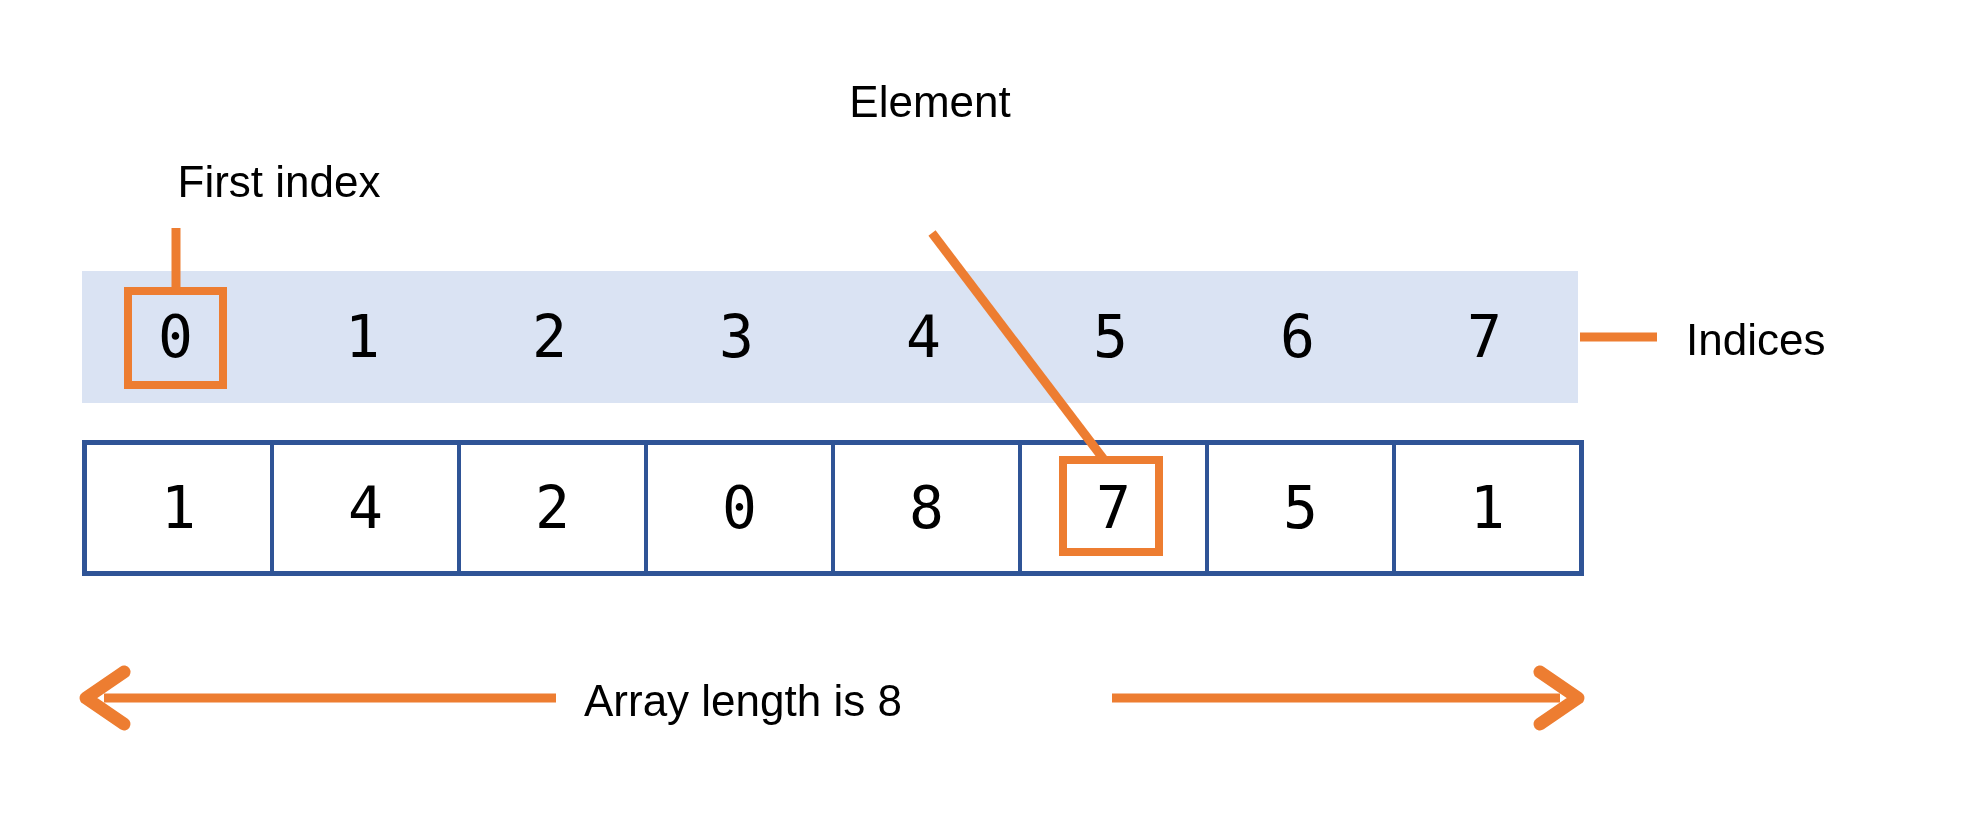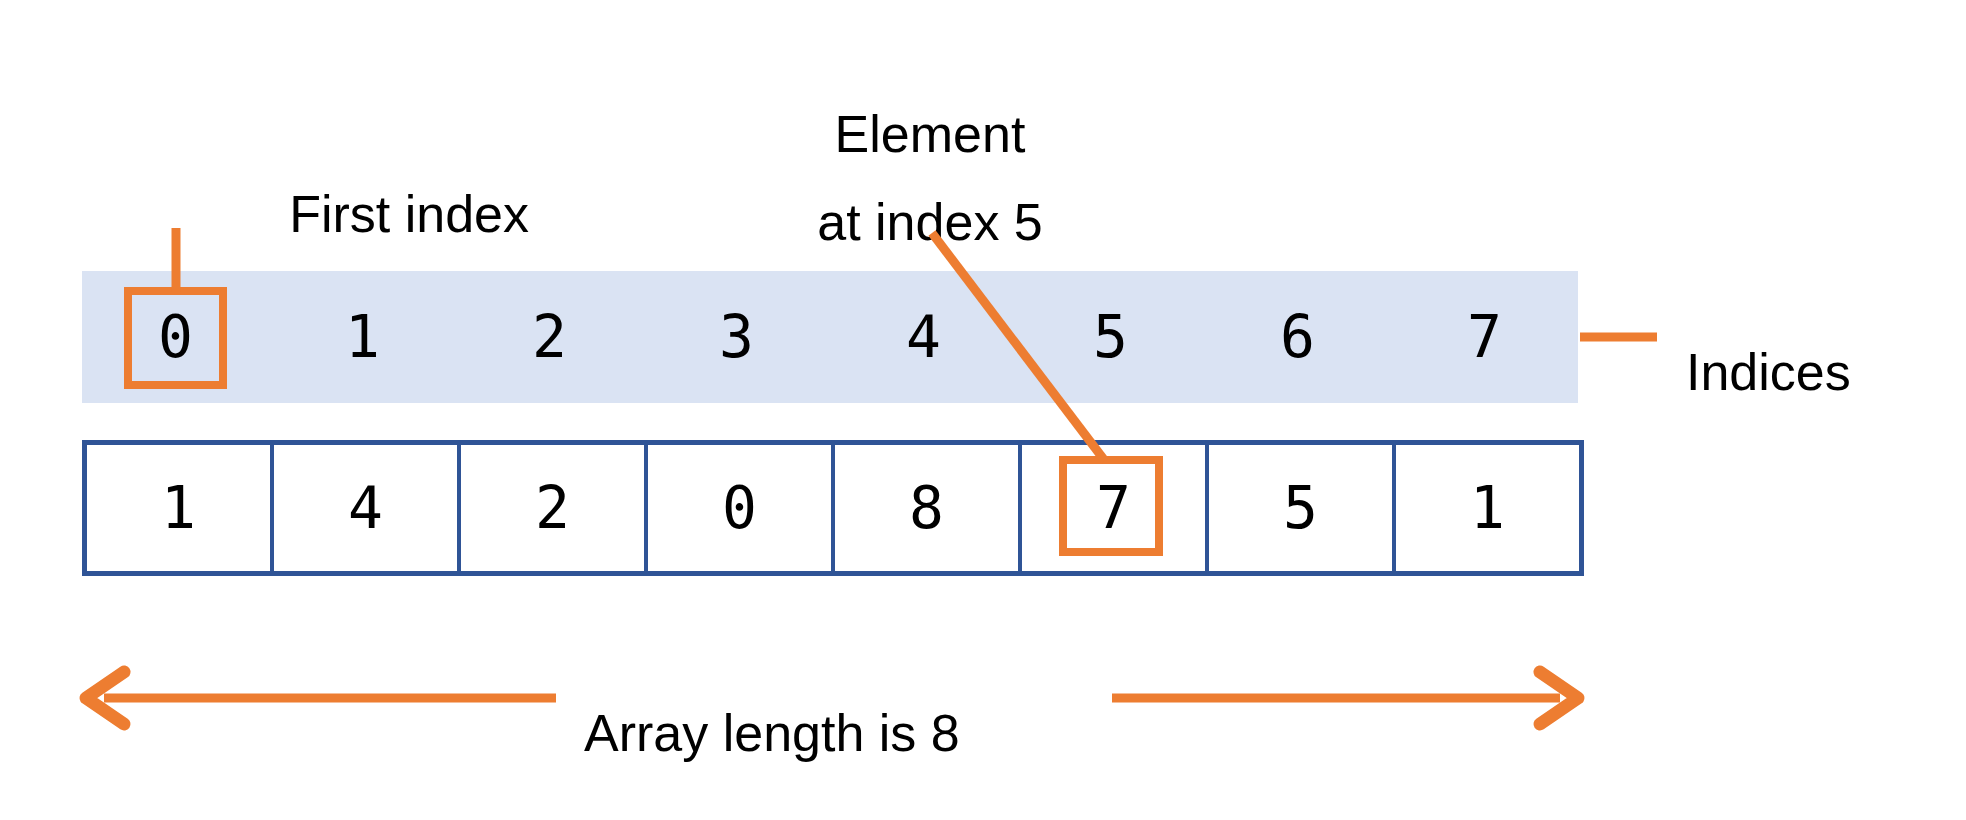--- a/index.html
+++ b/index.html
@@ -18,27 +18,26 @@
   }
   .canvas {
     position: relative;
     width: 1966px; height: 820px;
     background: var(--background);
   }
   
   .label {
     position: absolute;
     color: var(--text-black);
-    font-size: 52px;
+    font-size: 44px;
     white-space: nowrap;
-    margin-top: 32px;
   }
   .first-index-label {
     left: 29px; top: 148px; width: 500px;
-    text-align: right; line-height: 68px;
+    text-align: center; line-height: 68px;
   }
   .element-label {
     left: 680px; top: 58px; width: 500px;
     text-align: center; line-height: 88px;
   }
   .indices-label {
     left: 1686px; top: 303px; line-height: 74px;
   }
   .length-label {
     left: 584px; top: 664px; width: 500px;
@@ -90,21 +89,20 @@
 </style>
 </head>
 <body>
 
 <div class="canvas">
 
   <div class="label first-index-label">First index</div>
 
   <div class="label element-label">
     <div>Element</div>
-    <div>at index 5</div>
   </div>
 
   <div class="label indices-label">Indices</div>
 
   <div class="label length-label">Array length is 8</div>
 
   <div class="band">
     <div class="band-cell">0</div>
     <div class="band-cell">1</div>
     <div class="band-cell">2</div>

